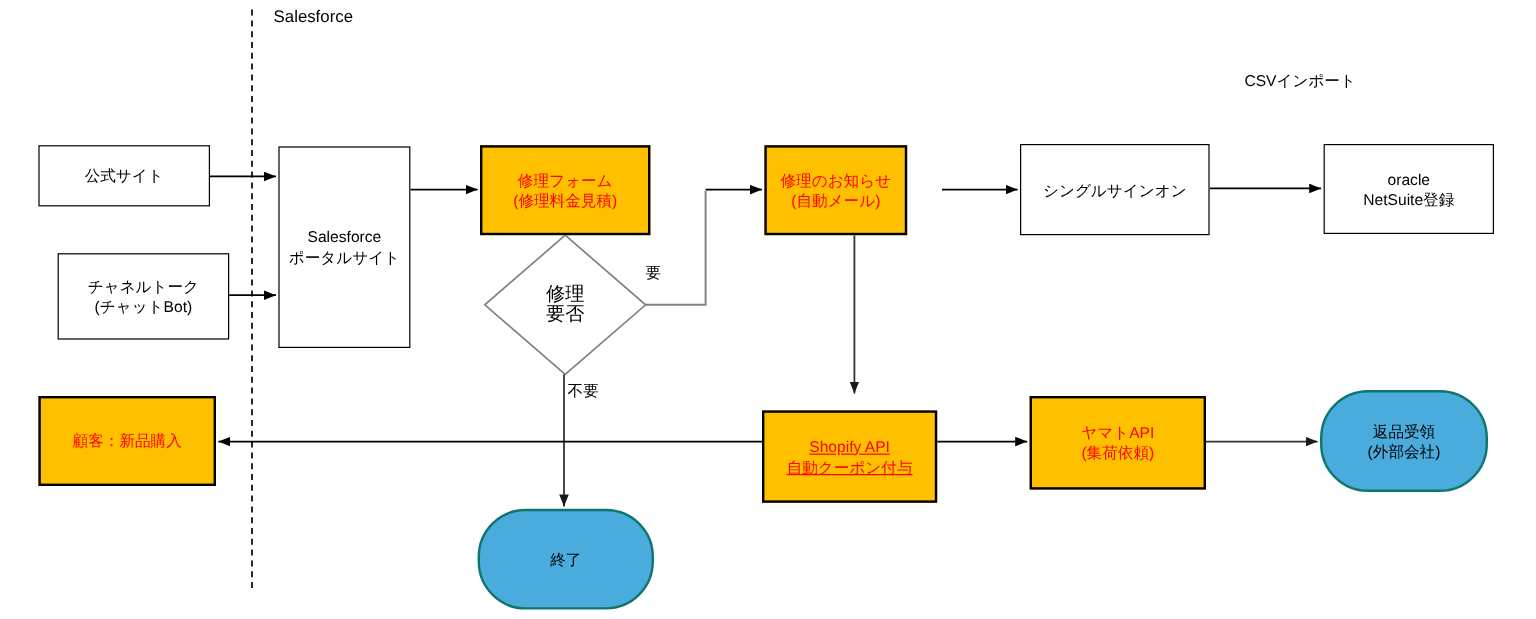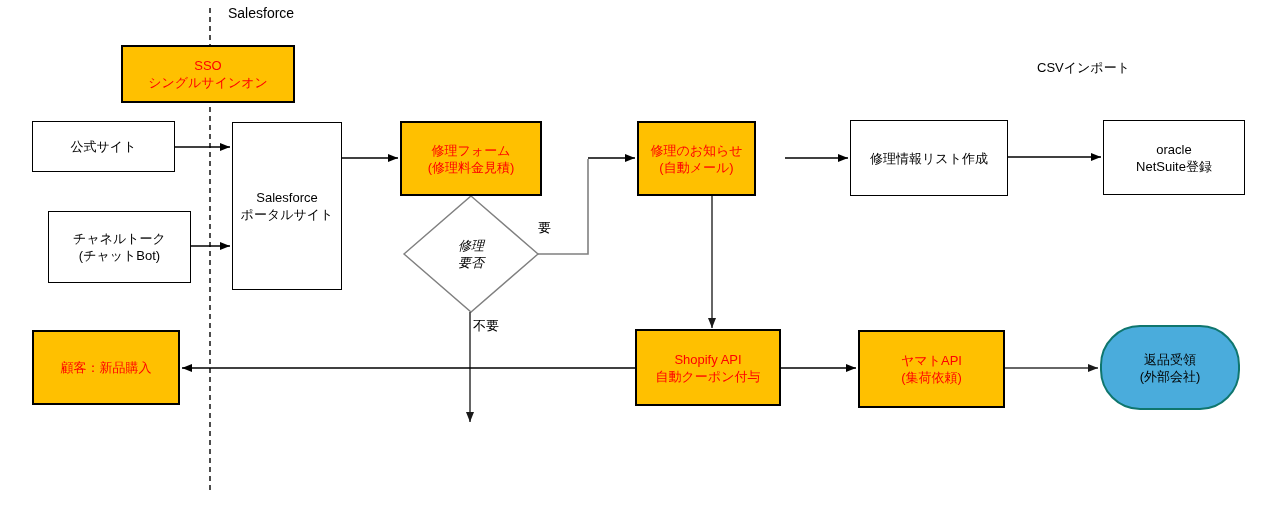--- a/index.html
+++ b/index.html
@@ -18,35 +18,35 @@
     text-align:center;
     white-space:pre-line;
     font-size:13px;line-height:17px;
     color:#000000;
     box-sizing:border-box;
   }
   .proc-white{background:#ffffff;border:1px solid #000000;}
   .proc-orange{background:#FFC000;border:2px solid #000000;color:#FF0000;}
   .terminator{background:#4AACDC;border:2px solid #0f766e;border-radius:40px;}
   .diamond-label{position:absolute;display:flex;align-items:center;justify-content:center;
-    text-align:left;white-space:pre-line;font-size:13px;line-height:17px;color:#000000;font-style:italic;}
+    text-align:left;white-space:pre-line;font-size:16px;line-height:17px;color:#000000;}
   .float-label{position:absolute;font-size:13px;color:#000000;white-space:pre;}
 
   
   #n-sso{left:121px;top:45px;width:174px;height:58px;}
   #n-official{left:32px;top:121px;width:143px;height:51px;}
   #n-channel{left:48px;top:211px;width:143px;height:72px;}
   #n-portal{left:232px;top:122px;width:110px;height:168px;}
   #n-repairform{left:400px;top:121px;width:142px;height:75px;}
   #n-decision{left:410px;top:222px;width:122px;height:64px;}
   #n-notice{left:637px;top:121px;width:119px;height:75px;}
   #n-list{left:850px;top:120px;width:158px;height:76px;}
   #n-oracle{left:1103px;top:120px;width:142px;height:75px;}
   #n-customer{left:32px;top:330px;width:148px;height:75px;}
-  #n-shopify{left:635px;top:329px;width:146px;height:77px;}
+  #n-shopify{left:635px;top:342px;width:146px;height:77px;text-decoration:underline;}
   #n-yamato{left:858px;top:330px;width:147px;height:78px;}
   #n-return{left:1100px;top:325px;width:140px;height:85px;}
   #n-end{left:398px;top:424px;width:147px;height:84px;}
 
   #lbl-salesforce{left:228px;top:5px;font-size:14px;}
   #lbl-csv{left:1037px;top:59px;}
   #lbl-yes{left:538px;top:219px;}
   #lbl-no{left:473px;top:317px;}
 </style>
 </head>
@@ -90,50 +90,49 @@
     <line x1="781" y1="368" x2="856" y2="368" stroke="#000000" stroke-width="1.4" marker-end="url(#arrow-black)"></line>
 
     <line x1="1005" y1="368" x2="1098" y2="368" stroke="#333333" stroke-width="1.5" marker-end="url(#arrow-dark)"></line>
   </svg>
 
   <div id="lbl-salesforce" class="float-label">Salesforce</div>
   <div id="lbl-csv" class="float-label">CSVインポート</div>
   <div id="lbl-yes" class="float-label">要</div>
   <div id="lbl-no" class="float-label">不要</div>
 
-  <div id="n-sso" class="node proc-orange">SSO
-シングルサインオン</div>
 
   <div id="n-official" class="node proc-white">公式サイト</div>
 
   <div id="n-channel" class="node proc-white">チャネルトーク
 (チャットBot)</div>
 
   <div id="n-portal" class="node proc-white">Salesforce
 ポータルサイト</div>
 
   <div id="n-repairform" class="node proc-orange">修理フォーム
 (修理料金見積)</div>
 
   <div id="n-decision" class="diamond-label">修理
 要否</div>
 
   <div id="n-notice" class="node proc-orange">修理のお知らせ
 (自動メール)</div>
 
-  <div id="n-list" class="node proc-white">修理情報リスト作成</div>
+  <div id="n-list" class="node proc-white">シングルサインオン</div>
 
   <div id="n-oracle" class="node proc-white">oracle
 NetSuite登録</div>
 
   <div id="n-customer" class="node proc-orange">顧客：新品購入</div>
 
   <div id="n-shopify" class="node proc-orange">Shopify API
 自動クーポン付与</div>
 
   <div id="n-yamato" class="node proc-orange">ヤマトAPI
 (集荷依頼)</div>
 
   <div id="n-return" class="node terminator">返品受領
 (外部会社)</div>
 
+  <div id="n-end" class="node terminator">終了</div>
 
 </div>
 
 </body></html>

